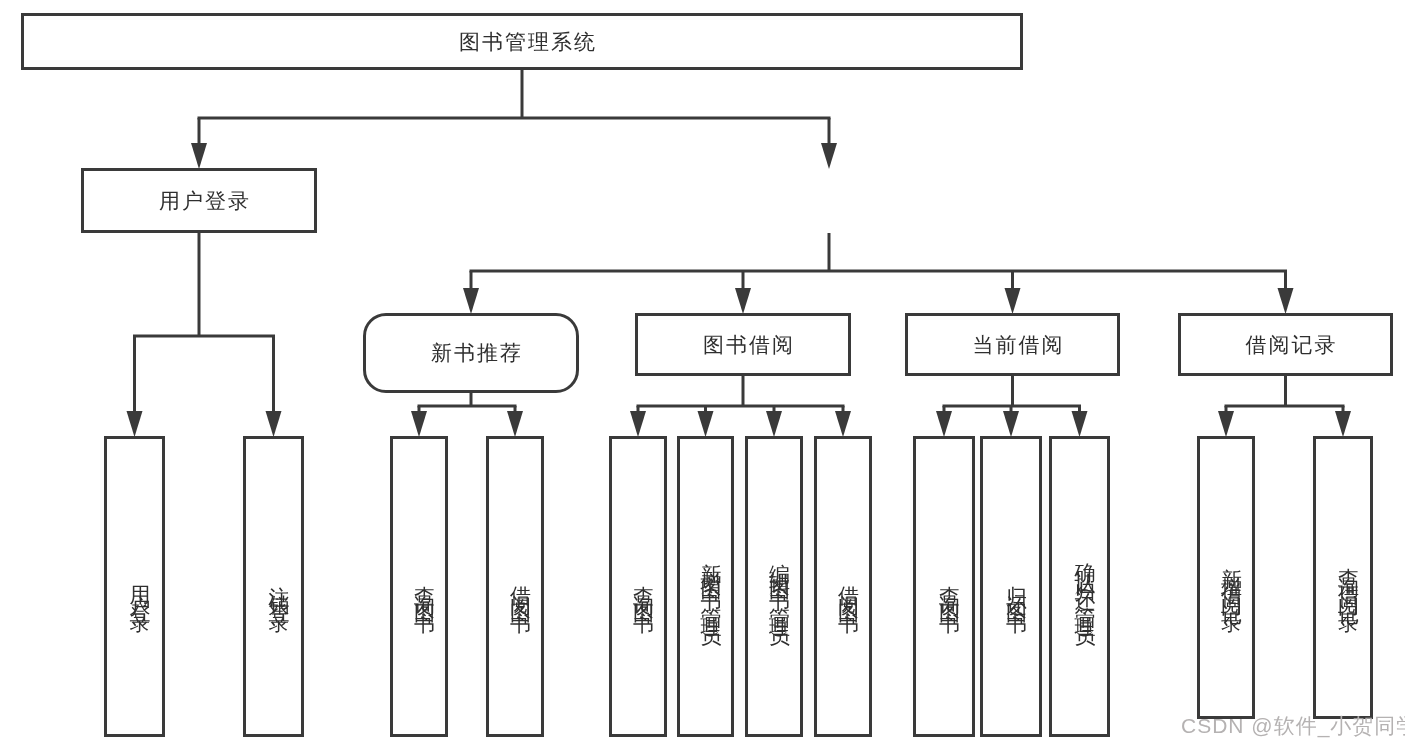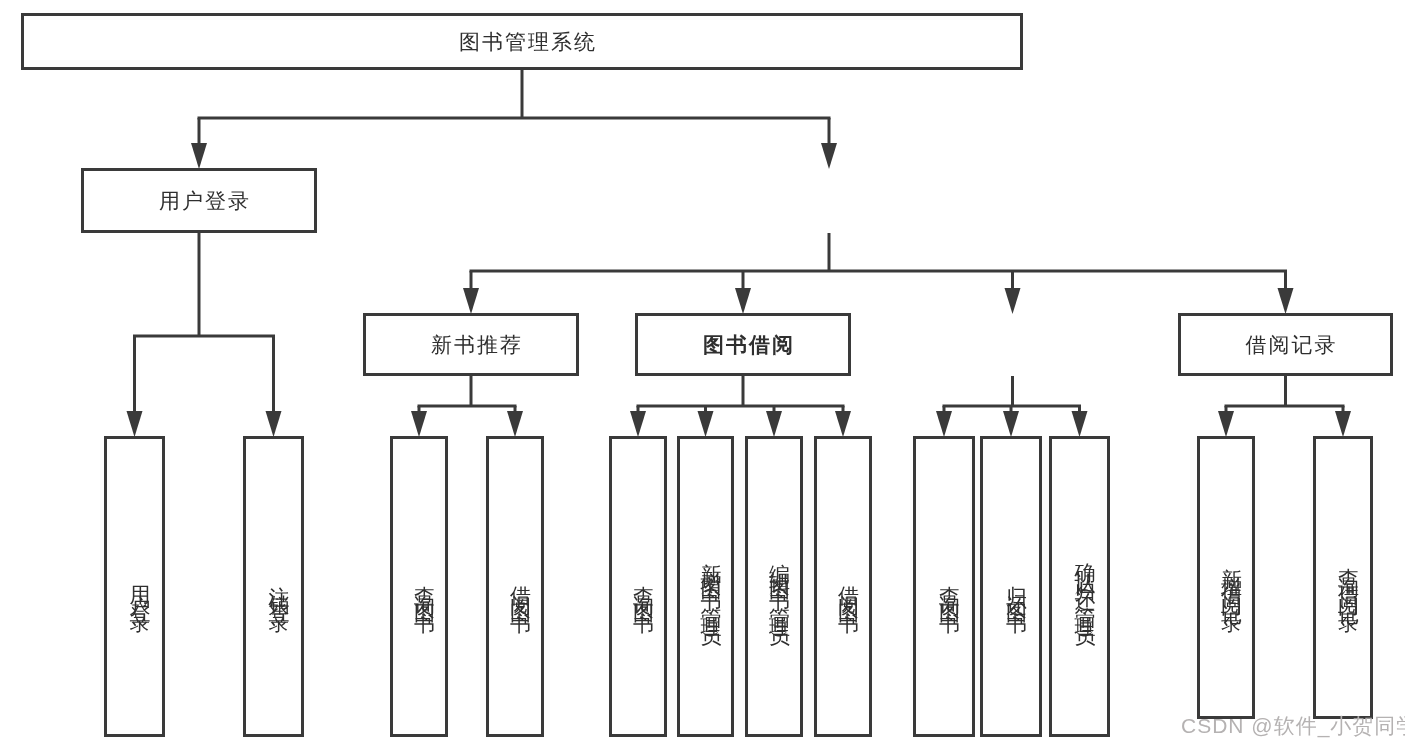--- a/index.html
+++ b/index.html
@@ -32,22 +32,22 @@
     writing-mode:vertical-rl;
     text-orientation:mixed;
     letter-spacing:9px;
     line-height:1;
     font-size:21px;
   }
   
   [data-node="root"]            {left:21px;  top:13px;  width:1002px;height:57px;}
   [data-node="user_login"]      {left:81px;  top:168px; width:236px; height:65px;}
   [data-node="book_mgmt"]       {left:711px; top:168px; width:236px; height:65px;}
-  [data-node="new_book_rec"]    {left:363px; top:313px; width:216px; height:63px;}
-  [data-node="book_borrow"]     {left:635px; top:313px; width:216px; height:63px;font-weight:bold;}
+  [data-node="new_book_rec"]    {left:363px; top:313px; width:216px; height:80px;border-radius:23px;}
+  [data-node="book_borrow"]     {left:635px; top:313px; width:216px; height:63px;}
   [data-node="current_borrow"]  {left:905px; top:313px; width:215px; height:63px;}
   [data-node="borrow_records"]  {left:1178px;top:313px; width:215px; height:63px;}
   [data-node="leaf_user_login"] {left:104px; top:436px; width:61px;  height:301px;}
   [data-node="leaf_logout"]     {left:243px; top:436px; width:61px;  height:301px;}
   [data-node="leaf_nb_query"]   {left:390px; top:436px; width:58px;  height:301px;}
   [data-node="leaf_nb_borrow"]  {left:486px; top:436px; width:58px;  height:301px;}
   [data-node="leaf_bb_query"]   {left:609px; top:436px; width:58px;  height:301px;}
   [data-node="leaf_bb_add"]     {left:677px; top:436px; width:57px;  height:301px; letter-spacing:6px;}
   [data-node="leaf_bb_edit"]    {left:745px; top:436px; width:58px;  height:301px; letter-spacing:6px;}
   [data-node="leaf_bb_borrow"]  {left:814px; top:436px; width:58px;  height:301px;}
@@ -125,20 +125,21 @@
       <line x1="1343" y1="406" x2="1343" y2="416" stroke="#3a3a3a" stroke-width="3"></line>
       <polygon points="1335,411 1351,411 1343,437" fill="#3a3a3a"></polygon>
     </svg>
 
   <div class="node h" data-node="root">图书管理系统</div>
 
   <div class="node h" data-node="user_login">用户登录</div>
 
   <div class="node h" data-node="new_book_rec">新书推荐</div>
   <div class="node h" data-node="book_borrow">图书借阅</div>
+  <div class="node h" data-node="current_borrow">当前借阅</div>
   <div class="node h" data-node="borrow_records">借阅记录</div>
 
   <div class="node v" data-node="leaf_user_login">用户登录</div>
   <div class="node v" data-node="leaf_logout">注销登录</div>
   <div class="node v" data-node="leaf_nb_query">查询图书</div>
   <div class="node v" data-node="leaf_nb_borrow">借阅图书</div>
   <div class="node v" data-node="leaf_bb_query">查询图书</div>
   <div class="node v" data-node="leaf_bb_add">新增图书（管理员）</div>
   <div class="node v" data-node="leaf_bb_edit">编辑图书（管理员）</div>
   <div class="node v" data-node="leaf_bb_borrow">借阅图书</div>

